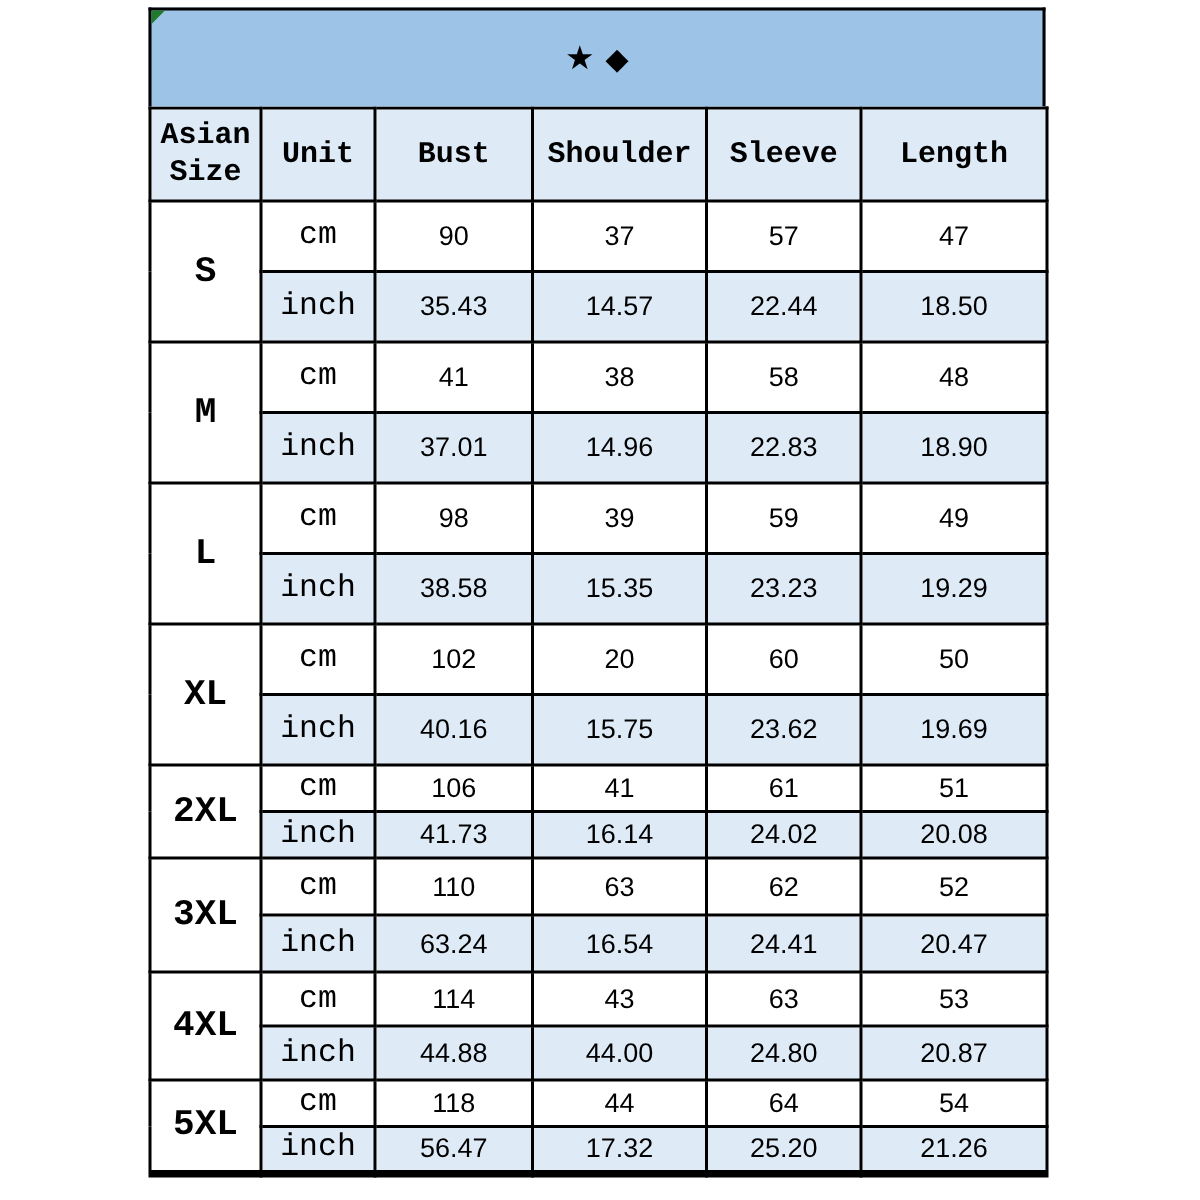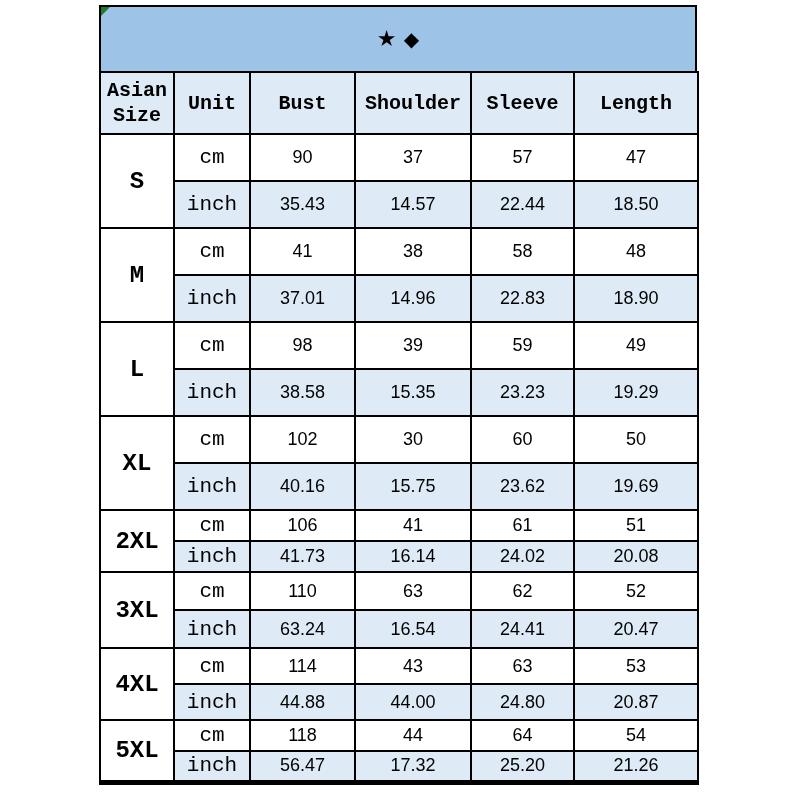--- a/index.html
+++ b/index.html
@@ -160,21 +160,21 @@
         <td class="num-cell">38.58</td>
         <td class="num-cell">15.35</td>
         <td class="num-cell">23.23</td>
         <td class="num-cell">19.29</td>
       </tr>
 
       <tr class="cm-row rh-lg">
         <td class="size-cell" rowspan="2">XL</td>
         <td class="unit-cell">cm</td>
         <td class="num-cell">102</td>
-        <td class="num-cell">30</td>
+        <td class="num-cell">20</td>
         <td class="num-cell">60</td>
         <td class="num-cell">50</td>
       </tr>
       <tr class="inch-row rh-lg">
         <td class="unit-cell">inch</td>
         <td class="num-cell">40.16</td>
         <td class="num-cell">15.75</td>
         <td class="num-cell">23.62</td>
         <td class="num-cell">19.69</td>
       </tr>

